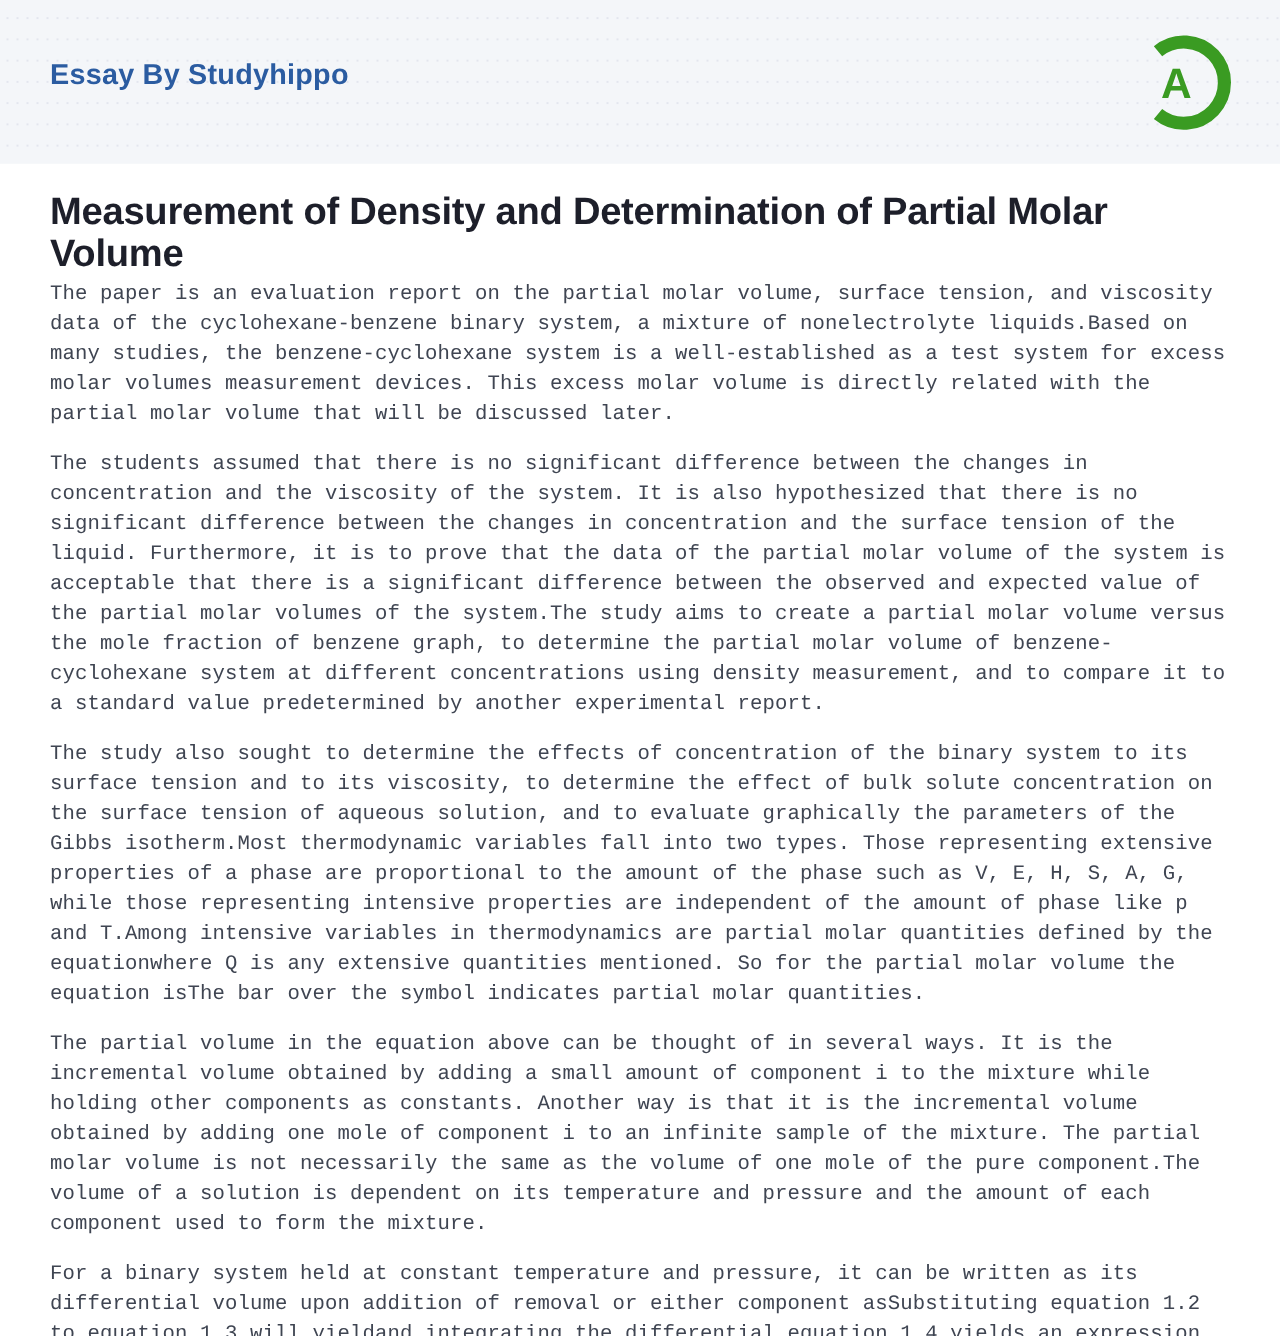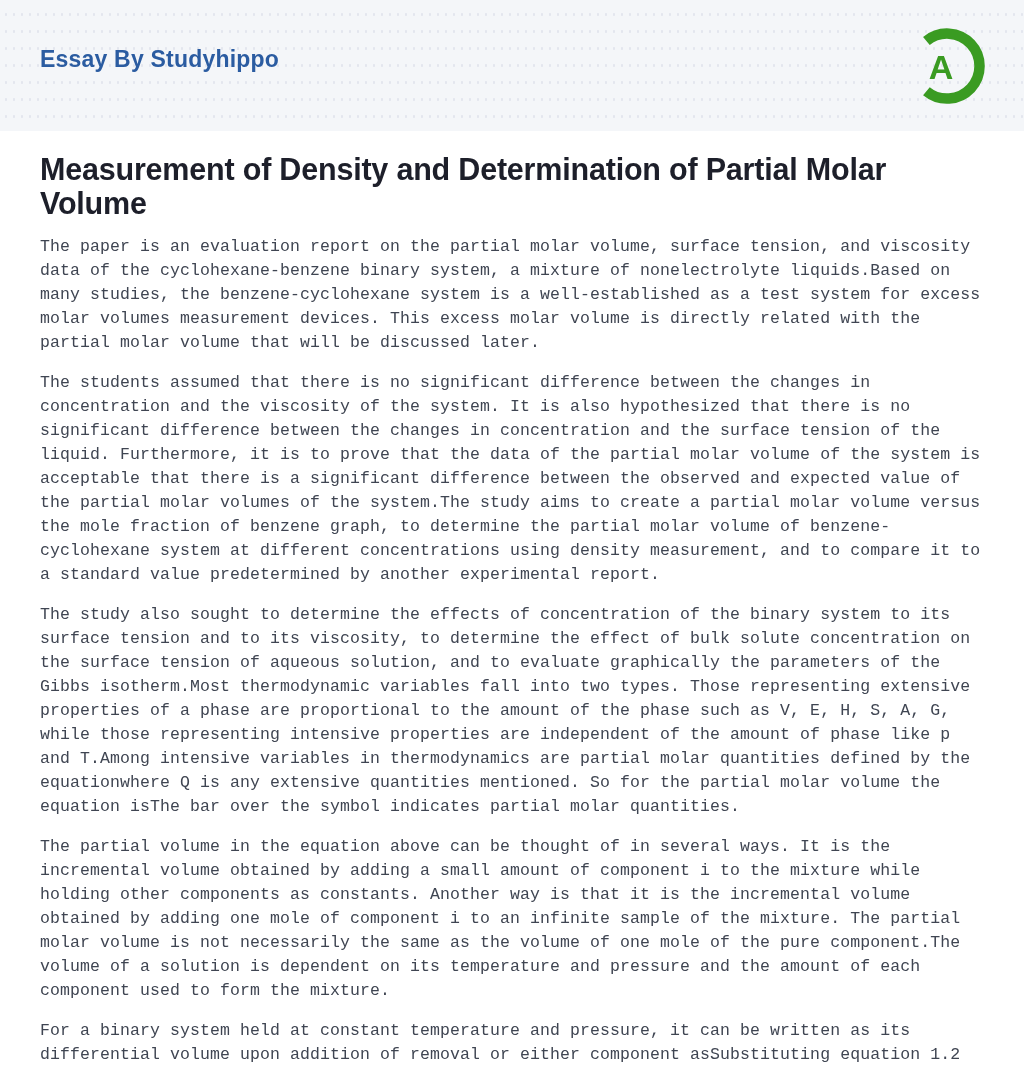--- a/index.html
+++ b/index.html
@@ -45,21 +45,21 @@
     text-decoration: none;
     cursor: pointer;
   }
   .logo { width: 80px; height: 86px; flex: 0 0 auto; }
   
   .content {
     padding: 21px 40px 0 40px;
     box-sizing: border-box;
   }
   .article-title {
-    margin: 0 0 15px 0;
+    margin: 0 0 3px 0;
     max-width: 890px;
     font-size: 30.5px;
     line-height: 34px;
     font-weight: bold;
     letter-spacing: -0.2px;
     color: #1d1f2a;
   }
   .content p {
     margin: 0 0 16px 0;
     max-width: 948px;

